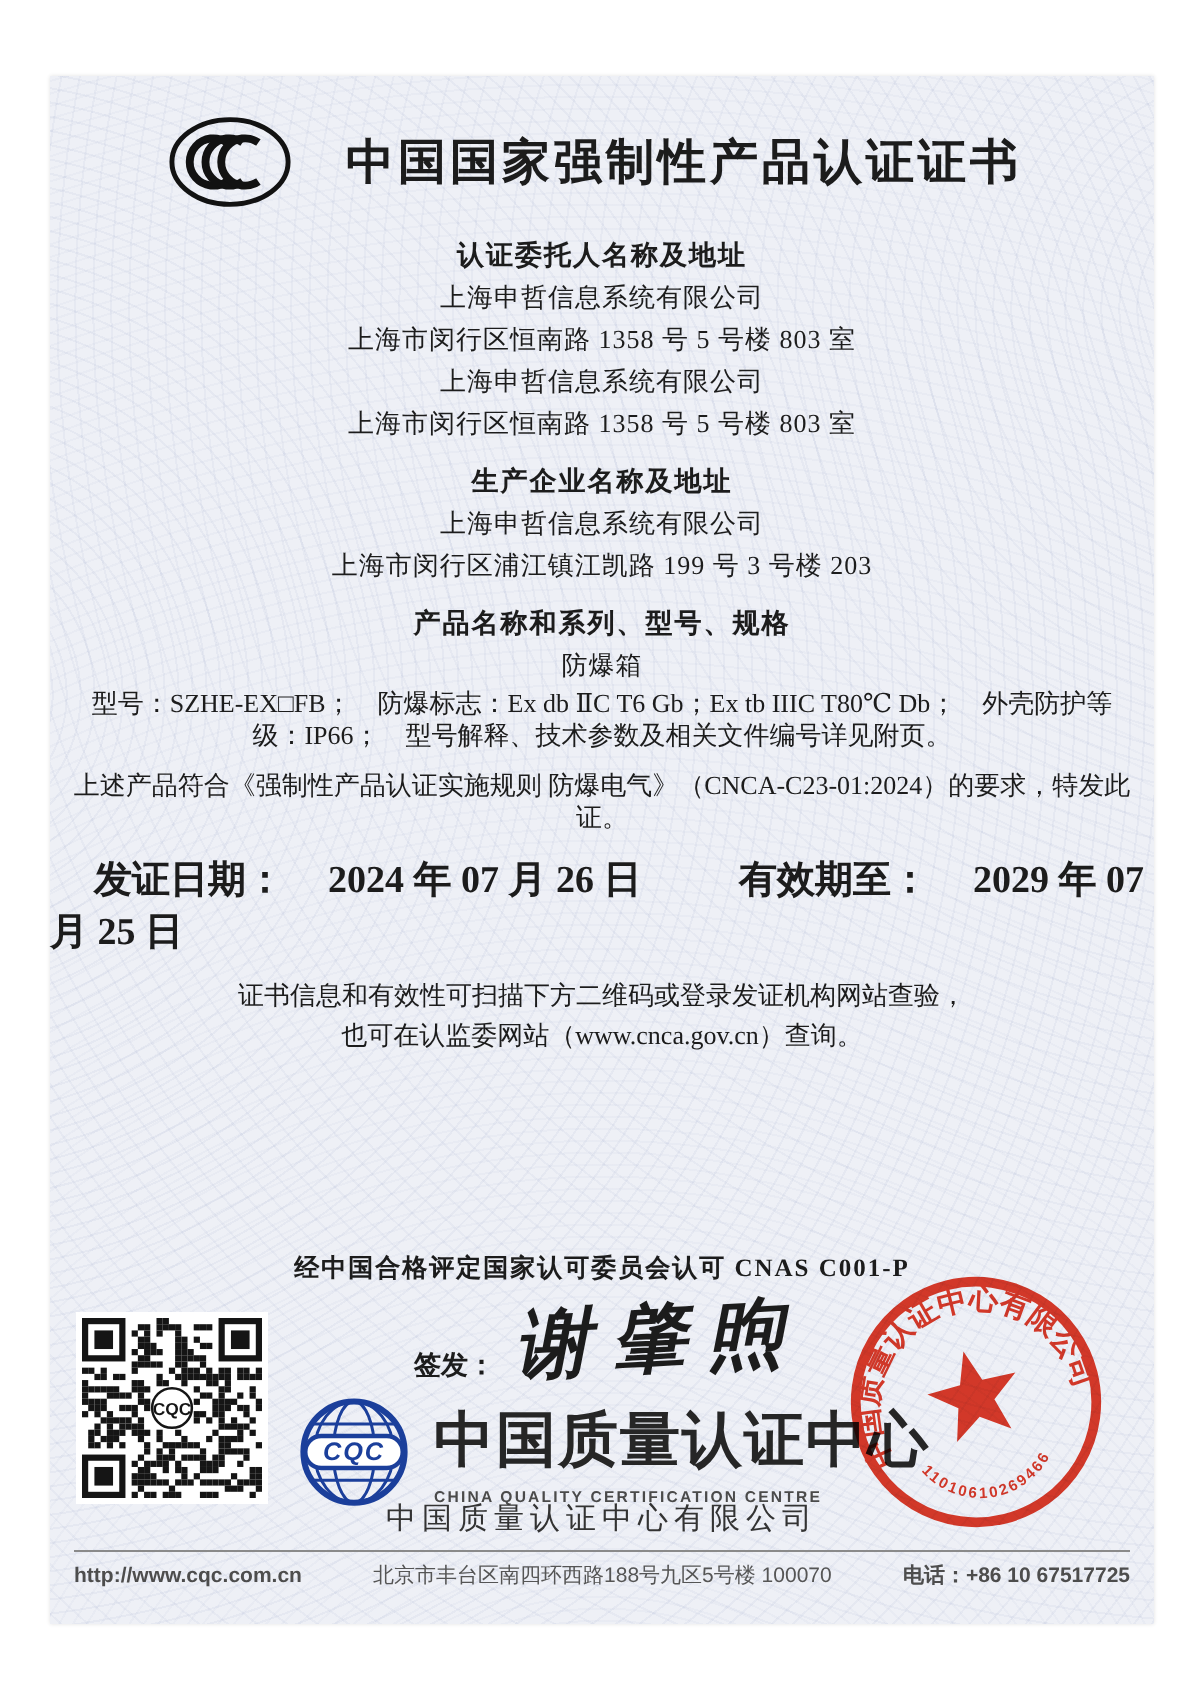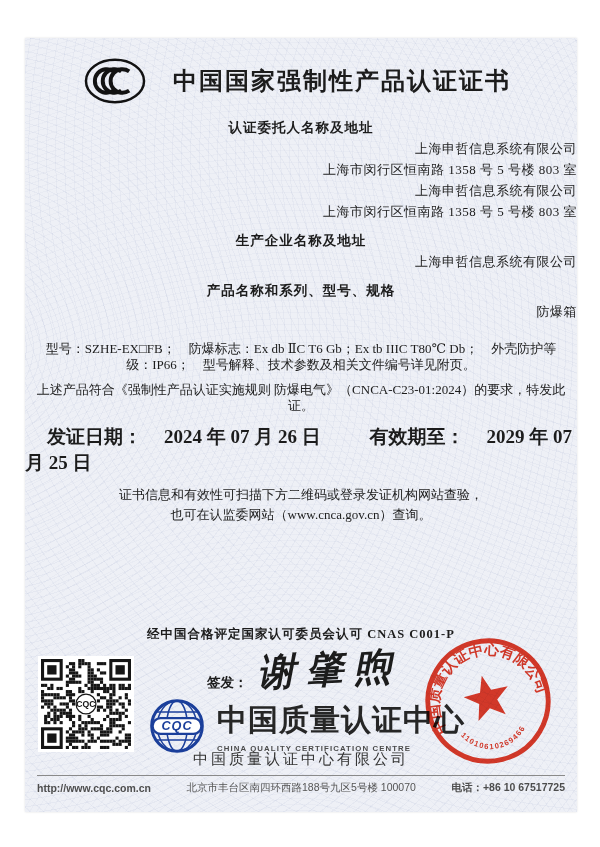--- a/index.html
+++ b/index.html
@@ -13,22 +13,22 @@
       repeating-radial-gradient(circle at -10% 40%, rgba(125,140,185,.08) 0 1px, transparent 1px 7px),
       repeating-radial-gradient(circle at 110% 15%, rgba(125,140,185,.07) 0 1px, transparent 1px 9px),
       repeating-radial-gradient(circle at 50% 120%, rgba(125,140,185,.05) 0 1px, transparent 1px 6px);
     box-shadow:0 0 2px rgba(0,0,0,.12);
   }
   .header-row { display:flex; align-items:center; padding:16px 0 0 58px; height:70px; }
   .ccc-logo { width:64px; height:50px; flex:0 0 auto; }
   .title { font-size:24px; font-weight:700; letter-spacing:2px; margin-left:26px; white-space:nowrap; }
   .cert-no { text-align:center; margin-top:22px; font-size:13.5px; font-weight:700; letter-spacing:.5px; }
   .sec-h { text-align:center; font-weight:700; font-size:13.5px; margin-top:11px; letter-spacing:1px; }
-  .sec-l { text-align:right; font-size:13px; margin-top:3px; letter-spacing:.5px; }
-  .model-text { width:97%; margin:20px auto 0; text-align:center; font-size:13px; line-height:16px; }
+  .sec-l { text-align:center; font-size:13px; margin-top:3px; letter-spacing:.5px; }
+  .model-text { width:97%; margin:2px auto 0; text-align:center; font-size:13px; line-height:16px; }
   .statement { width:96%; margin:9px auto 0; text-align:center; font-size:13px; line-height:16px; }
   .dates { text-align:left; margin-top:10px; font-size:19px; font-weight:700; }
   .dates span { margin:0 11px; }
   .verify { width:96%; margin:9px auto 0; text-align:center; font-size:13px; line-height:20px; white-space:pre-line; }
   .accred { position:absolute; top:588px; width:100%; text-align:center; font-size:12.5px; font-weight:700; letter-spacing:1px; }
   .qr-box { position:absolute; left:13px; top:618px; width:96px; height:96px; background:#fff; padding:3px; }
   .sign-label { position:absolute; left:182px; top:636px; font-size:13.5px; font-weight:700; }
   .signature { position:absolute; left:232px; top:606px; font-size:38px; font-weight:700; font-style:italic;
     letter-spacing:10px; transform:rotate(-3deg); font-family:"DejaVu Serif",serif; }
   .cqc-row { position:absolute; left:122px; top:658px; display:flex; align-items:center; }
@@ -69,20 +69,21 @@
     </div>
 
     <div>
       <div class="sec-l">上海申哲信息系统有限公司</div>
       <div class="sec-l">上海市闵行区恒南路 1358 号 5 号楼 803 室</div>
     </div>
 
     <div>
       <div class="sec-h">生产企业名称及地址</div>
       <div class="sec-l">上海申哲信息系统有限公司</div>
+      <div class="sec-l">上海市闵行区浦江镇江凯路 199 号 3 号楼 203</div>
     </div>
 
     <div>
       <div class="sec-h">产品名称和系列、型号、规格</div>
       <div class="sec-l">防爆箱</div>
       <div class="model-text">型号：SZHE-EX□FB；　防爆标志：Ex db ⅡC T6 Gb；Ex tb IIIC T80℃ Db；　外壳防护等级：IP66；　型号解释、技术参数及相关文件编号详见附页。</div>
     </div>
 
 
     <div class="statement">上述产品符合《强制性产品认证实施规则 防爆电气》（CNCA-C23-01:2024）的要求，特发此证。</div>

